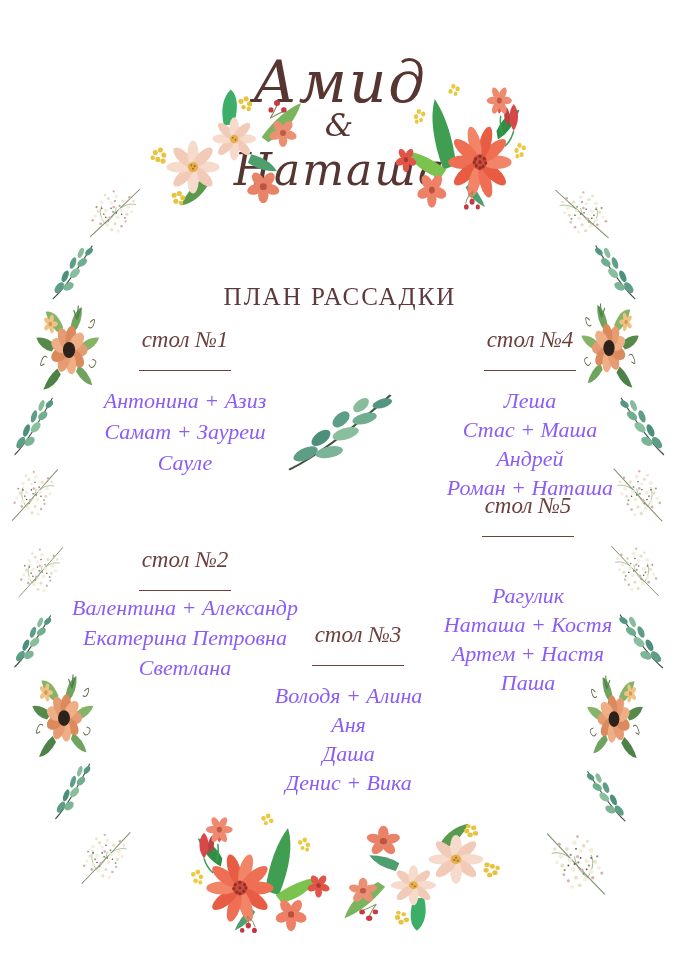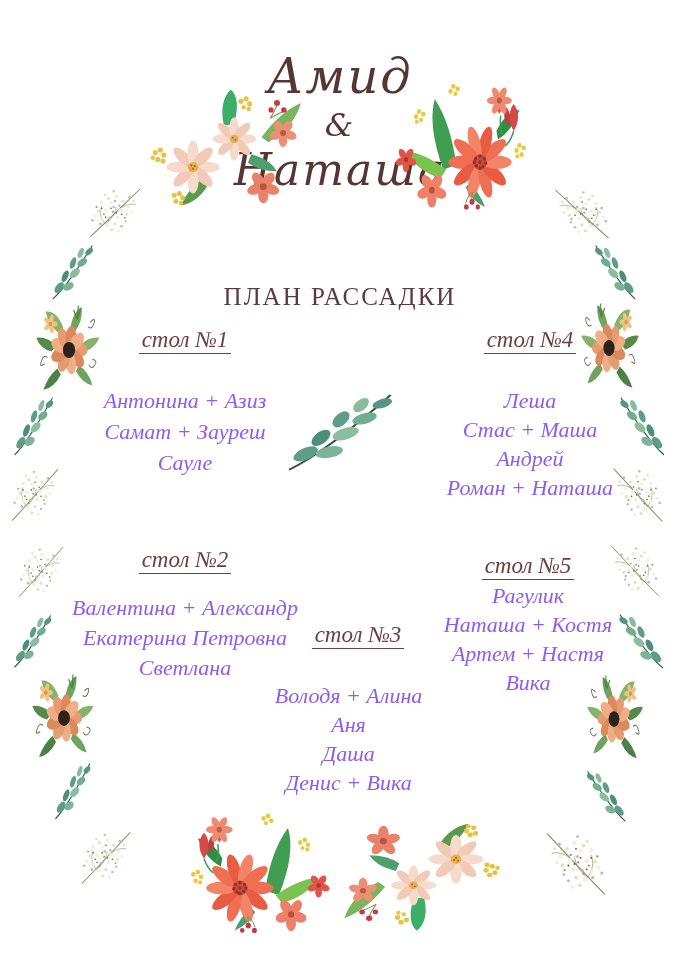--- a/index.html
+++ b/index.html
@@ -10,51 +10,51 @@
   }
   .deco { position:absolute; pointer-events:none; }
   .flipx { transform:scaleX(-1); }
   .rot180 { transform:rotate(180deg); }
 
   .title-line {
     position:absolute; left:225px; width:230px; text-align:center;
     font-family:"DejaVu Serif", serif; font-style:italic;
     color:#573632; letter-spacing:2px;
   }
-  .title-groom { top:48px; font-size:48px; }
+  .title-groom { top:48px; font-size:58px; }
   .title-amp   { top:106px; font-size:32px; }
   .title-bride { top:144px; font-size:44px; }
 
   .heading {
     position:absolute; left:180px; top:283px; width:320px; text-align:center;
     font-size:25px; letter-spacing:2px; color:#5e393c;
     font-family:"Liberation Serif", serif;
   }
 
   .thead {
     position:absolute; text-align:center; font-style:italic;
     font-size:23px; color:#6b403d;
   }
-  .thead-text { border-bottom:1.6px solid #6b403d; padding:0 3px 1px; }
+  .thead-text { border-bottom:1.6px solid #6b403d; padding:0 3px 18px; }
 
   .names {
     position:absolute; text-align:center; font-style:italic;
     font-size:22px; color:#8b5cf6;
   }
   .t1-names { left:58px;  top:385px; width:254px; line-height:31px; }
   .t2-names { left:40px;  top:593px; width:290px; line-height:30px; }
   .t3-names { left:221px; top:681px; width:255px; line-height:29px; }
   .t4-names { left:405px; top:386px; width:250px; line-height:29px; }
   .t5-names { left:403px; top:581px; width:250px; line-height:29px; }
 
   .t1-head { left:85px;  top:327px; width:200px; }
   .t2-head { left:85px;  top:547px; width:200px; }
   .t3-head { left:258px; top:622px; width:200px; }
   .t4-head { left:430px; top:327px; width:200px; }
-  .t5-head { left:428px; top:553px; width:200px; }
+  .t5-head { left:428px; top:493px; width:200px; }
 </style>
 </head>
 <body>
 
 <div class="page">
 
   <svg width="0" height="0" style="position:absolute" aria-hidden="true">
     <defs>
       <g id="babys-breath">
         <path d="M12,90 C30,72 55,45 88,10" stroke="#7f926c" stroke-width="1.6" fill="none"></path>
@@ -329,21 +329,21 @@
   <div class="names t4-names">
     <div>Леша</div>
     <div>Стас + Маша</div>
     <div>Андрей</div>
     <div>Роман + Наташа</div>
   </div>
   <div class="names t5-names">
     <div>Рагулик</div>
     <div>Наташа + Костя</div>
     <div>Артем + Настя</div>
-    <div>Вика</div>
+    <div>Паша</div>
   </div>
 
   <svg class="deco" style="left:133px;top:86px;width:180px;height:128px" viewBox="0 0 210 150" preserveAspectRatio="none">
       <use href="#daisy-bouquet"></use>
     </svg>
   <svg class="deco flipx" style="left:383px;top:82px;width:158px;height:135px" viewBox="0 0 220 160" preserveAspectRatio="none">
       <use href="#red-bouquet"></use>
     </svg>
 
   <svg class="deco" style="left:82px;top:183px;width:66px;height:60px" viewBox="0 0 100 100" preserveAspectRatio="none">

